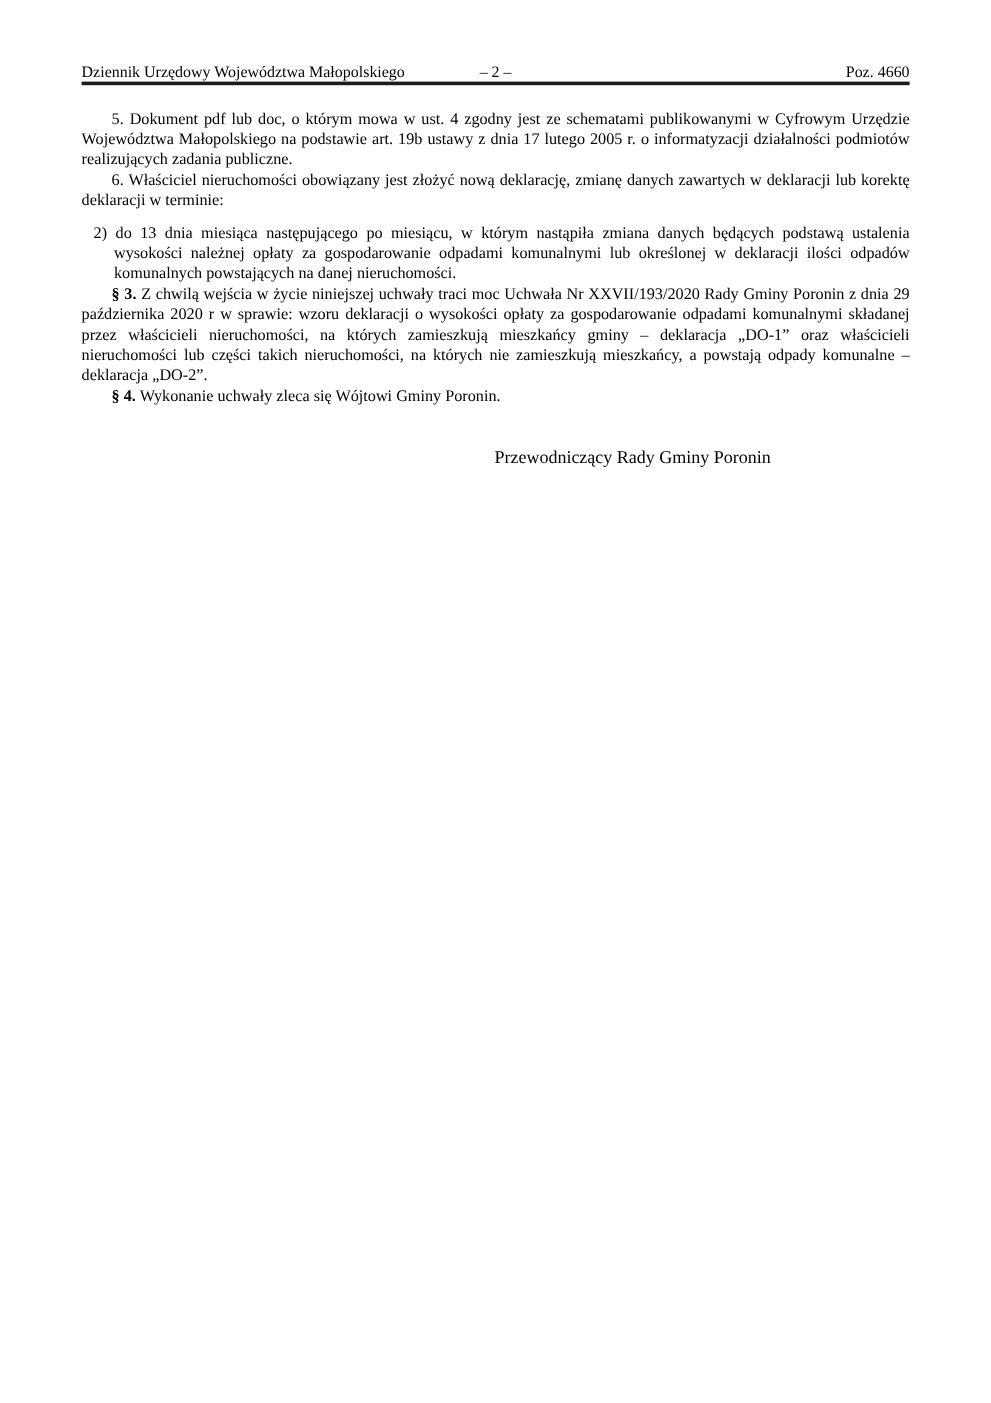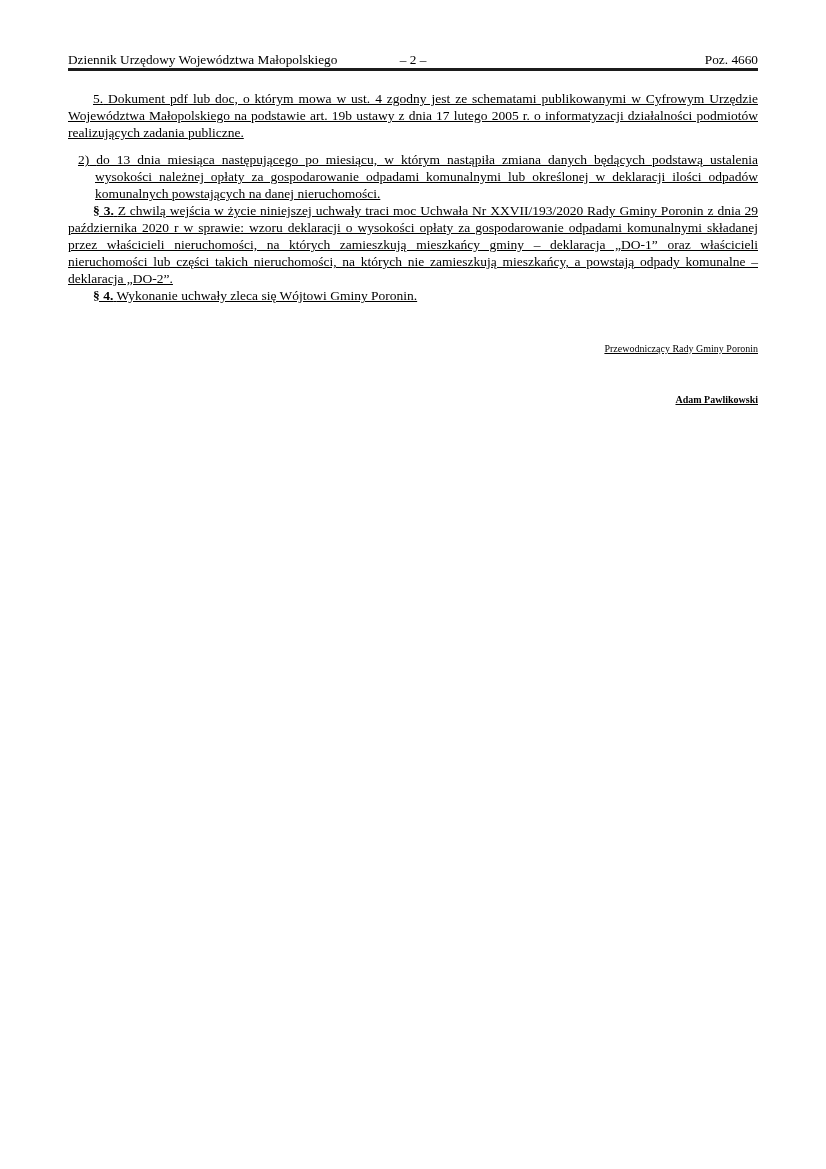--- a/index.html
+++ b/index.html
@@ -9,21 +9,20 @@
     height: 1169px;
     font-family: "Liberation Serif", "DejaVu Serif", serif;
     color: #000000;
     overflow: hidden;
     position: relative;
   }
   .page {
     width: 826px;
     height: 1169px;
     padding: 52px 68px 0 68px;
-    text-decoration: underline;
   }
   .page-header {
     position: relative;
     width: 100%;
     font-size: 13.3px;
     line-height: 16px;
     white-space: nowrap;
   }
   .page-header .journal-title { float: left; }
   .page-header .position-number { float: right; }
@@ -51,22 +50,22 @@
     margin-top: 10px;
     padding-left: 27px;
     text-indent: -17px;
     text-align: justify;
   }
   .bold { font-weight: bold; }
   .signature-block {
     margin-top: 36px;
     margin-left: 344px;
     width: 346px;
-    text-align: right;
-    font-size: 10px;
+    text-align: left;
+    font-size: 15px;
     line-height: 17px;
   }
   .signature-name {
     margin-top: 34px;
     font-weight: bold;
   }
 </style>
 </head>
 <body>
 
@@ -77,28 +76,28 @@
     <span class="page-number">– 2 –</span>
     <span class="position-number">Poz. 4660</span>
   </div>
 
   <div class="header-rule"></div>
 
   <div class="content">
 
     <p class="para"><span class="marker">5.</span> <span>Dokument pdf lub doc, o którym mowa w ust. 4 zgodny jest ze schematami publikowanymi w Cyfrowym Urzędzie Województwa Małopolskiego na podstawie art. 19b ustawy z dnia 17 lutego 2005 r. o informatyzacji działalności podmiotów realizujących zadania publiczne.</span></p>
 
+    <p class="para"><span class="marker">6.</span> <span>Właściciel nieruchomości obowiązany jest złożyć nową deklarację, zmianę danych zawartych w deklaracji lub korektę deklaracji w terminie:</span></p>
 
 
     <p class="list-item"><span class="marker">2)</span> <span>do 13 dnia miesiąca następującego po miesiącu, w którym nastąpiła zmiana danych będących podstawą ustalenia wysokości należnej opłaty za gospodarowanie odpadami komunalnymi lub określonej w deklaracji ilości odpadów komunalnych powstających na danej nieruchomości.</span></p>
 
     <p class="para"><span class="marker bold">§ 3.</span> <span>Z chwilą wejścia w życie niniejszej uchwały traci moc Uchwała Nr XXVII/193/2020 Rady Gminy Poronin z dnia 29 października 2020 r w sprawie: wzoru deklaracji o wysokości opłaty za gospodarowanie odpadami komunalnymi składanej przez właścicieli nieruchomości, na których zamieszkują mieszkańcy gminy – deklaracja „DO-1” oraz właścicieli nieruchomości lub części takich nieruchomości, na których nie zamieszkują mieszkańcy, a powstają odpady komunalne – deklaracja „DO-2”.</span></p>
 
     <p class="para"><span class="marker bold">§ 4.</span> <span>Wykonanie uchwały zleca się Wójtowi Gminy Poronin.</span></p>
 
 
     <div class="signature-block">
       <div class="signature-role">Przewodniczący Rady Gminy Poronin</div>
-      <div class="signature-name">Adam Pawlikowski</div>
     </div>
 
   </div>
 </div>
 
 </body></html>

